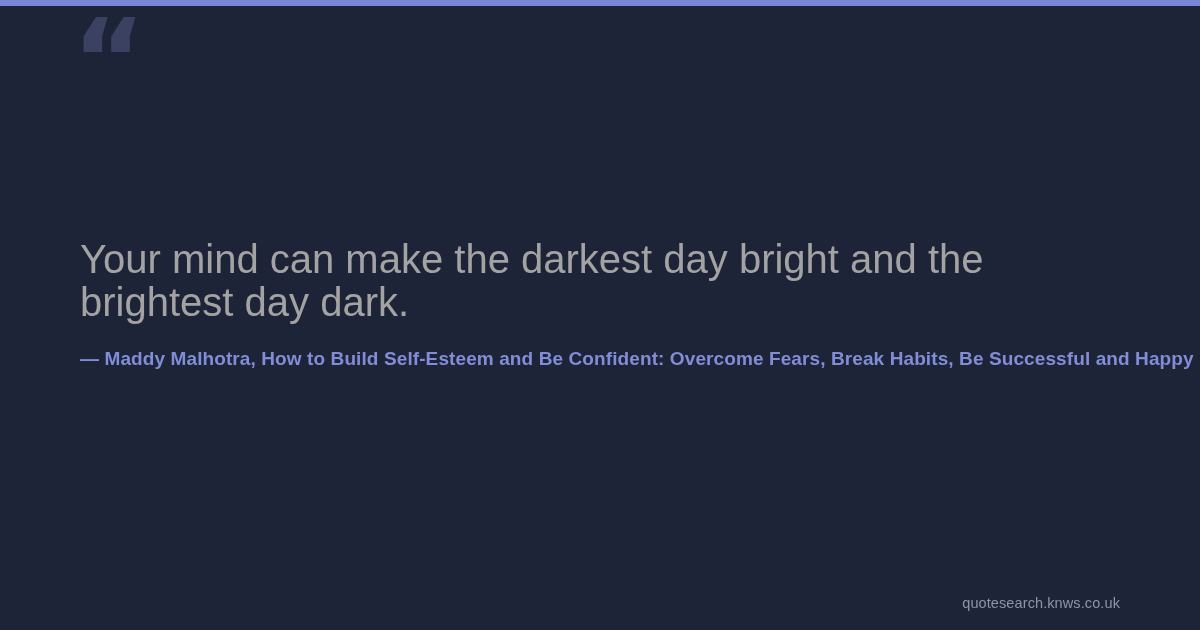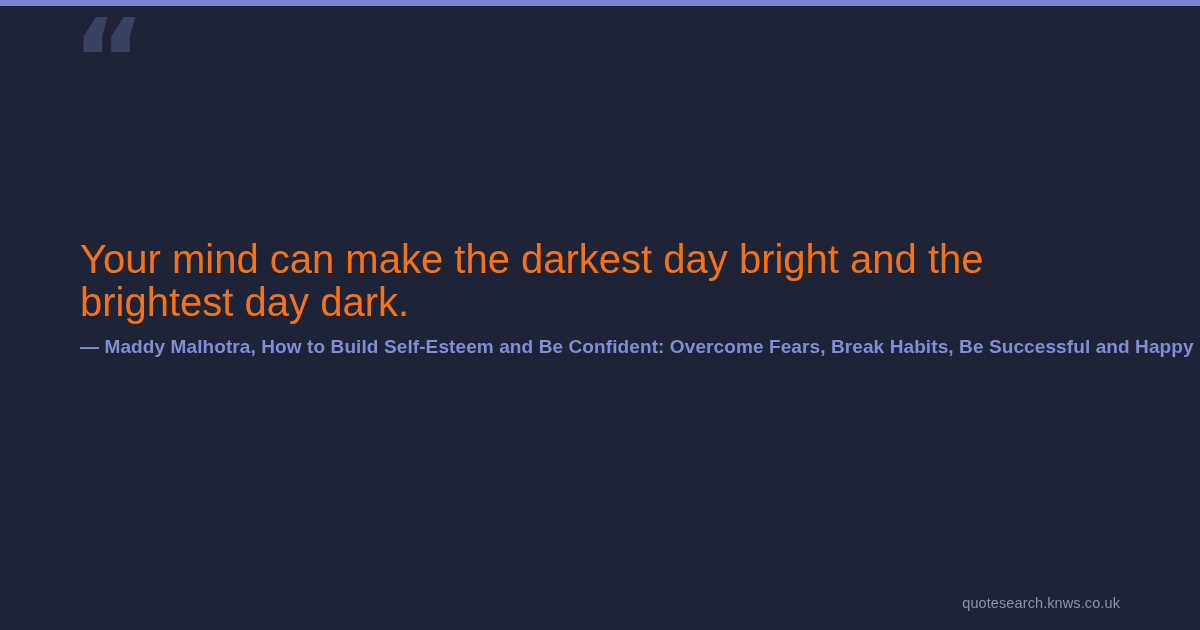--- a/index.html
+++ b/index.html
@@ -56,30 +56,30 @@
     top: 238px;
     width: 1040px;
   }
 
   .quote-text {
     margin: 0;
     font-family: "Liberation Sans", "DejaVu Sans", sans-serif;
     font-size: 40px;
     font-weight: 400;
     line-height: 43px;
-    color: #f97316;
+    color: #a3a3a3;
     letter-spacing: 0px;
     white-space: pre-wrap;
   }
 
   
   .attribution-wrap {
     position: absolute;
     left: 80px;
-    top: 334px;
+    top: 346px;
     width: 1120px;
     overflow: hidden;
     white-space: nowrap;
   }
 
   .attribution {
     display: inline-block;
     font-family: "Liberation Sans", "DejaVu Sans", sans-serif;
     font-size: 19px;
     font-weight: 700;

